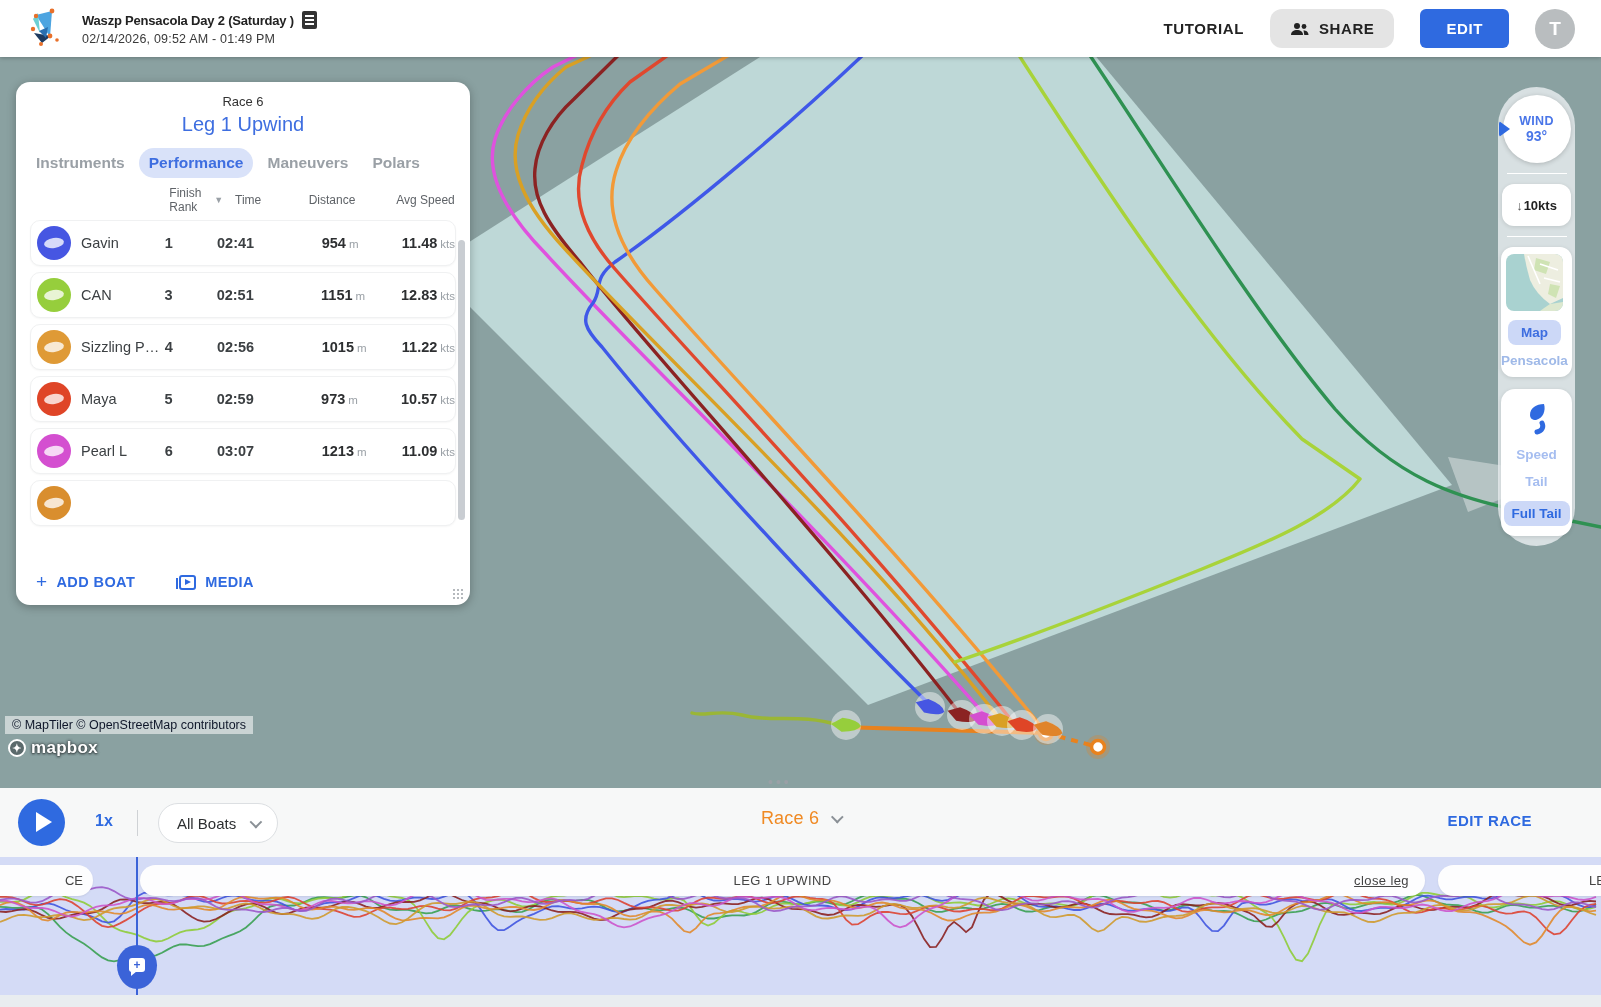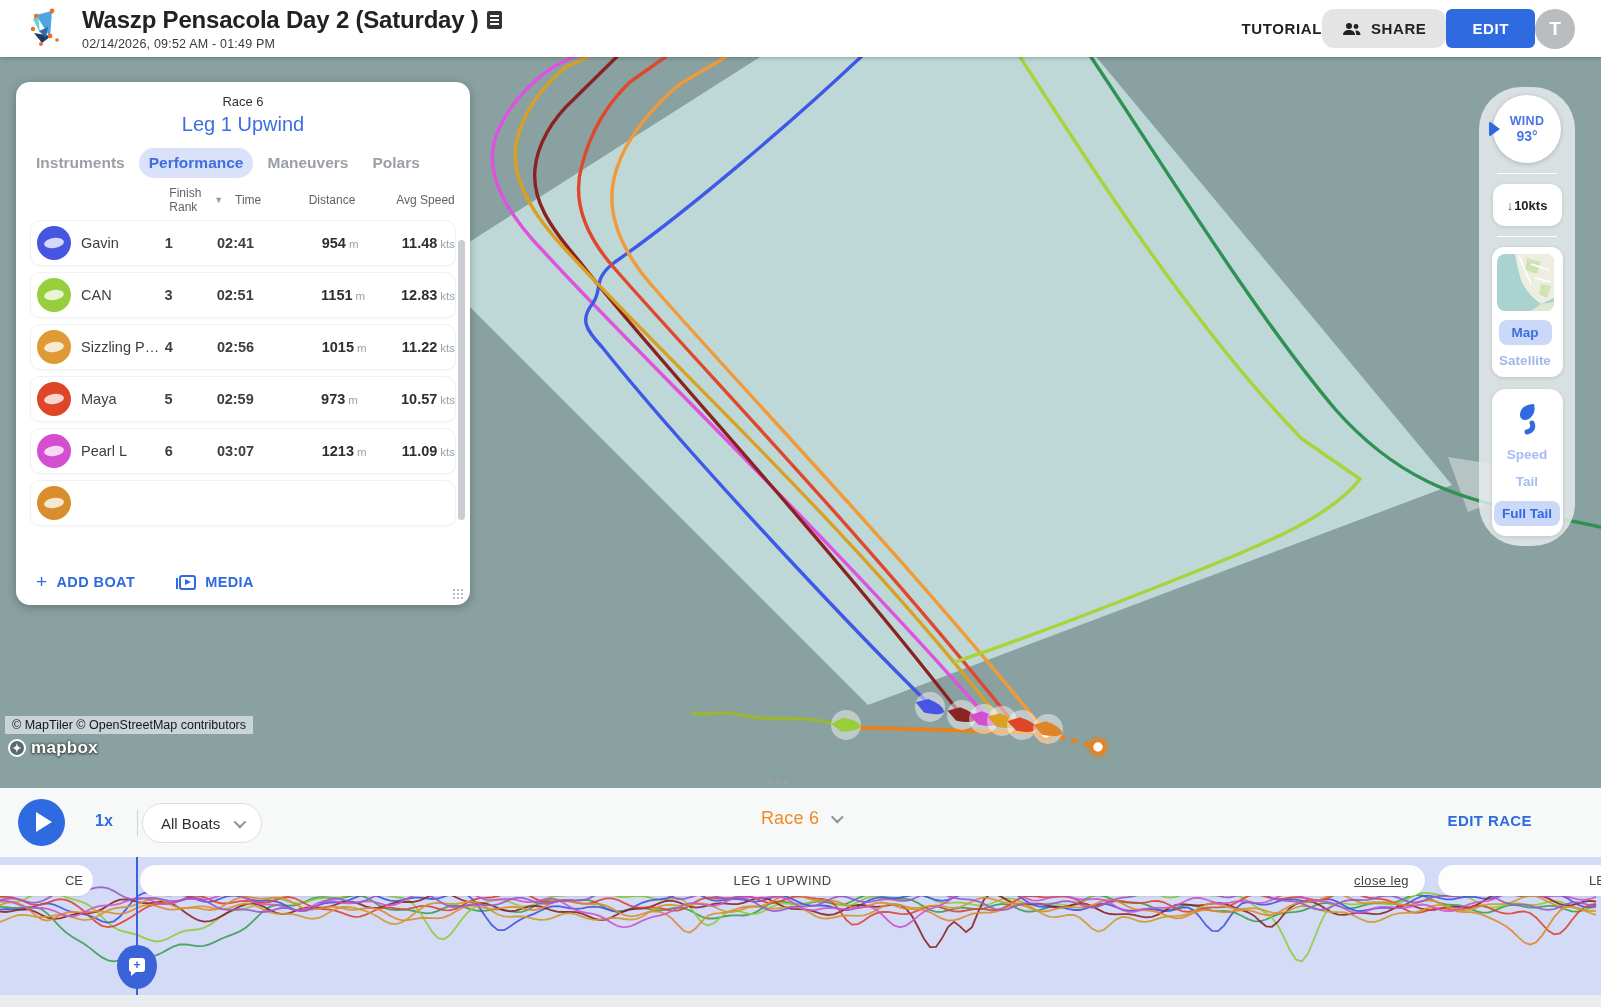--- a/index.html
+++ b/index.html
@@ -5,26 +5,26 @@
   * { margin:0; padding:0; box-sizing:border-box; }
   html,body { width:1601px; height:1007px; overflow:hidden; background:#fff;
     font-family:"Liberation Sans", sans-serif; -webkit-font-smoothing:antialiased; }
 
   
   .hdr { position:relative; height:57px; background:#fff; z-index:30;
     box-shadow:0 1px 4px rgba(0,0,0,.25); display:flex; align-items:center; }
   .hdr-logo { width:44px; height:44px; margin-left:22px; }
   .hdr-titles { margin-left:16px; }
   .hdr-title-row { display:flex; align-items:center; gap:8px; }
-  .hdr-title { font-size:24px; font-weight:bold; color:#222; letter-spacing:-.2px; }
+  .hdr-title { font-size:13px; font-weight:bold; color:#222; letter-spacing:-.2px; }
   .doc-ico { width:15px; height:18px; position:relative; background:#333; border-radius:2px; }
   .doc-ico:before { content:""; position:absolute; left:3px; top:4px; width:9px; height:2px;
      background:#fff; box-shadow:0 4px 0 #fff, 0 8px 0 #fff; }
   .hdr-date { font-size:12.5px; color:#3a3a3a; margin-top:3px; letter-spacing:.2px; }
-  .hdr-right { margin-left:auto; display:flex; align-items:center; padding-right:26px; }
+  .hdr-right { margin-left:auto; display:flex; align-items:center; gap:26px; padding-right:26px; }
   .tutorial { font-size:15px; font-weight:bold; color:#222; letter-spacing:.6px; cursor:pointer; }
   .share-btn { display:flex; align-items:center; gap:9px; background:#e4e4e4; border:none;
      border-radius:12px; padding:11px 20px; font-size:15px; font-weight:bold; letter-spacing:.6px;
      color:#222; cursor:pointer; font-family:inherit; }
   .edit-btn { background:#2f6ae0; color:#fff; border:none; border-radius:6px; padding:11px 26px;
      font-size:15px; font-weight:bold; letter-spacing:.6px; cursor:pointer; font-family:inherit; }
   .avatar { width:40px; height:40px; border-radius:50%; background:#b9bdbf; color:#fff;
      font-size:19px; font-weight:bold; display:flex; align-items:center; justify-content:center; cursor:pointer; }
 
   
@@ -73,21 +73,21 @@
   .plus-ico { font-size:19px; font-weight:normal; }
   .media-ico { width:17px; height:15px; border:2px solid #2f6ae0; border-radius:3px; position:relative; }
   .media-ico:before { content:""; position:absolute; left:4px; top:2px; border-left:6px solid #2f6ae0;
      border-top:3.5px solid transparent; border-bottom:3.5px solid transparent; }
   .media-ico:after { content:""; position:absolute; left:-5px; top:1px; width:2px; height:11px; background:#2f6ae0; }
   .resize-dots { position:absolute; right:6px; bottom:5px; width:12px; height:12px; cursor:nwse-resize;
      background:
       radial-gradient(circle 1.2px, #b5b9bd 1.2px, transparent 1.3px) 0 0/4px 4px; }
 
   
-  .right-panel { position:absolute; right:26px; top:30px; width:96px; background:rgba(233,238,240,.82);
+  .right-panel { position:absolute; right:26px; top:30px; width:77px; background:rgba(233,238,240,.82);
      border-radius:42px; padding:8px 6px 10px 6px; display:flex; flex-direction:column; align-items:center; }
   .wind-circle { width:68px; height:68px; border-radius:50%; background:#fff; box-shadow:0 1px 5px rgba(0,0,0,.2);
      display:flex; flex-direction:column; align-items:center; justify-content:center; position:relative; }
   .wind-lab { font-size:12.5px; font-weight:bold; color:#4a76e8; letter-spacing:.3px; }
   .wind-deg { font-size:14px; font-weight:bold; color:#4a76e8; }
   .wind-arrow { position:absolute; left:-4px; top:26px; width:0; height:0;
      border-top:8px solid transparent; border-bottom:8px solid transparent; border-left:11px solid #2f6ae0;
      border-radius:3px; }
   .rp-div { width:60px; height:1px; background:#fff; margin:10px 0; }
   .kts-card { background:#fff; border-radius:12px; width:69px; height:42px; display:flex; align-items:center;
@@ -107,21 +107,21 @@
   
   .playbar { position:relative; height:69px; background:#f7f8f8; z-index:20; }
   .drag-dots { position:absolute; left:768px; top:-14px; color:#9aa0a6; font-size:14px; letter-spacing:3px;
      cursor:row-resize; }
   .play-btn { position:absolute; left:18px; top:11px; width:47px; height:47px; border-radius:50%;
      background:#2f6ae0; border:none; cursor:pointer; }
   .play-btn:before { content:""; position:absolute; left:18px; top:13px; border-left:16px solid #fff;
      border-top:10px solid transparent; border-bottom:10px solid transparent; }
   .speed-lab { position:absolute; left:95px; top:24px; color:#2f6ae0; font-size:16px; font-weight:bold; cursor:pointer; }
   .pb-div { position:absolute; left:137px; top:22px; width:1px; height:26px; background:#cfd2d5; }
-  .boats-select { position:absolute; left:142px; top:15px; height:40px; background:#fff;
+  .boats-select { position:absolute; left:158px; top:15px; height:40px; background:#fff;
      border:1px solid #dcdfe2; border-radius:21px; display:flex; align-items:center; gap:14px;
      padding:0 18px; font-size:15px; color:#2d2f31; cursor:pointer; }
   .chev { width:9px; height:9px; border-right:2px solid #8a9096; border-bottom:2px solid #8a9096;
      transform:rotate(45deg) translateY(-2px); }
   .race-select { position:absolute; left:50%; transform:translateX(-50%); top:20px; display:flex;
      align-items:center; gap:12px; cursor:pointer; }
   .race-lab { color:#f08a24; font-size:18px; letter-spacing:.2px; }
   .edit-race { position:absolute; right:69px; top:24px; color:#2f6ae0; font-size:15px; font-weight:bold;
      letter-spacing:.4px; cursor:pointer; }
 
@@ -340,21 +340,21 @@
     <div class="style-card">
       <svg class="mini-map" viewBox="0 0 57 57">
         <rect width="57" height="57" fill="#a9d2d0"></rect>
         <path d="M18 0 L57 0 L57 44 L44 50 Q30 40 24 26 Q20 12 18 0 Z" fill="#edeee0"></path>
         <path d="M30 4 L44 8 L40 20 L28 16 Z" fill="#cfe3b4"></path>
         <path d="M44 30 L54 32 L50 44 L42 40 Z" fill="#cfe3b4"></path>
         <path d="M22 2 L34 30 M34 10 L52 16 M38 24 L54 28" stroke="#fff" stroke-width="1.6" fill="none"></path>
         <path d="M44 50 Q38 54 34 57 L57 57 L57 48 Z" fill="#dde8cf"></path>
       </svg>
       <span class="map-pill">Map</span>
-      <span class="sat-lab">Satellite</span>
+      <span class="sat-lab">Pensacola</span>
     </div>
     <div class="tail-card">
       <svg width="34" height="34" viewBox="0 0 34 34">
         <path d="M10 14 C10 7 16 3 24 3 C26 10 23 17 16 19 C12 19 10 17 10 14 Z" fill="#2f6ae0"></path>
         <path d="M22 22 C24 26 22 30 17 31" stroke="#2f6ae0" stroke-width="5" fill="none" stroke-linecap="round"></path>
       </svg>
       <span class="tail-opt">Speed</span>
       <span class="tail-opt">Tail</span>
       <span class="tail-opt sel">Full Tail</span>
     </div>

